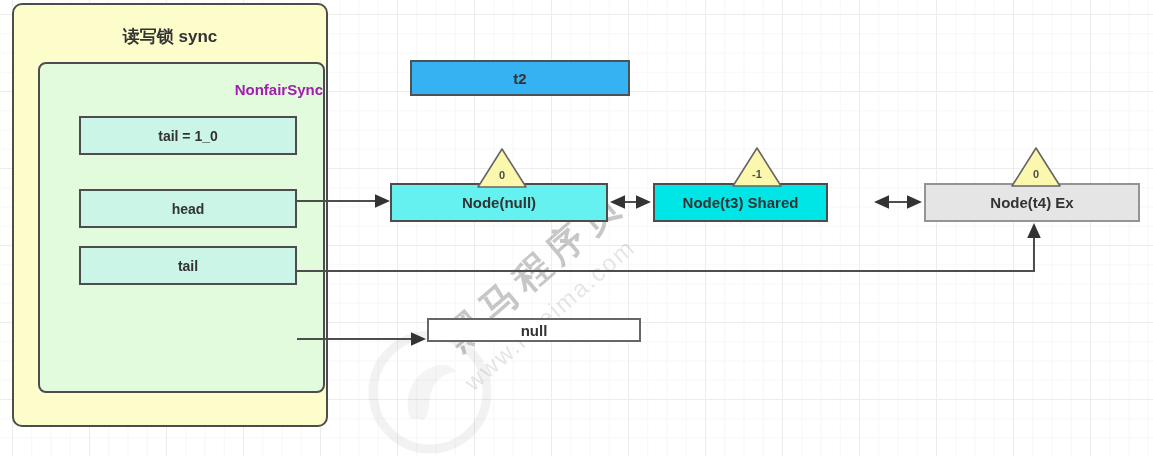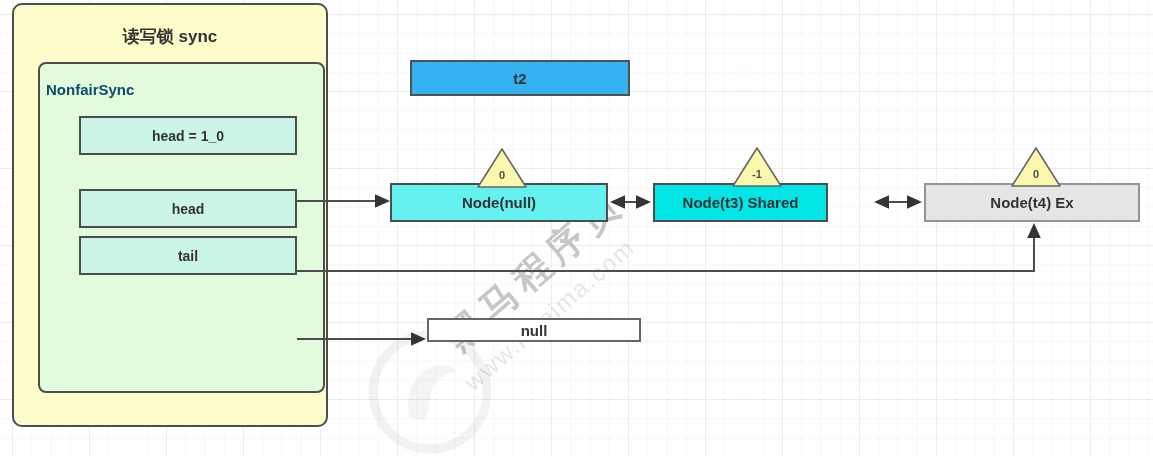--- a/index.html
+++ b/index.html
@@ -37,32 +37,32 @@
   }
   .outer-title {
     position:absolute; left:0; top:20px; width:100%; text-align:center;
     font-size:17px; font-weight:bold; color:#333;
   }
   .inner-box {
     position:absolute; left:24px; top:57px; width:287px; height:331px;
     background:#E2FBDC; border:2px solid #4D4D4D; border-radius:8px;
   }
   .inner-title {
-    position:absolute; left:6px; top:17px; width:100%; text-align:left;
-    font-size:15px; font-weight:bold; color:#0c4a6e;
+    position:absolute; left:0; top:17px; width:100%; text-align:right;
+    font-size:15px; font-weight:bold; color:#a21caf;
   }
   .field {
     position:absolute; left:39px; width:218px; height:39px;
     background:#CBF5E6; border:2px solid #4D4D4D;
     display:flex; align-items:center; justify-content:center;
     font-size:14px; font-weight:bold; color:#333;
   }
   .field-state { top:52px; }
   .field-head  { top:125px; }
-  .field-tail  { top:172px; }
+  .field-tail  { top:182px; }
   .field-eot   { top:255px; height:40px; }
 
   
   .box {
     position:absolute; z-index:2; display:flex; align-items:center; justify-content:center;
     font-size:15px; font-weight:bold; color:#333; border:2px solid #4D4D4D;
   }
   .thread-box { left:410px; top:60px;  width:220px; height:36px; background:#35B2F2; border-color:#4D5156; }
   .node-0     { left:390px; top:183px; width:218px; height:39px; background:#66F1F1; }
   .node-1     { left:653px; top:183px; width:175px; height:39px; background:#00E6E6;text-align:right; }
@@ -92,21 +92,21 @@
   <div class="wm wm-url">www.itheima.com</div>
   <svg class="wm-logo" width="146" height="140" viewBox="0 0 146 140">
     <circle cx="72" cy="70" r="57" fill="none" stroke="rgba(0,0,0,0.05)" stroke-width="9"></circle>
     <path d="M52,96 C46,78 52,58 68,48 C80,40 94,42 98,50 C90,50 78,56 74,68 C70,80 72,90 66,98 Z" fill="rgba(0,0,0,0.045)"></path>
   </svg>
 
   <div class="outer-box">
     <div class="outer-title">读写锁 sync</div>
     <div class="inner-box">
       <div class="inner-title">NonfairSync</div>
-      <div class="field field-state">head = 1_0</div>
+      <div class="field field-state">tail = 1_0</div>
       <div class="field field-head">head</div>
       <div class="field field-tail">tail</div>
     </div>
   </div>
 
   <div class="box thread-box">t2</div>
 
   <div class="box node-0">Node(null)</div>
   <div class="box node-1">Node(t3) Shared</div>
   <div class="box node-2">Node(t4) Ex</div>

